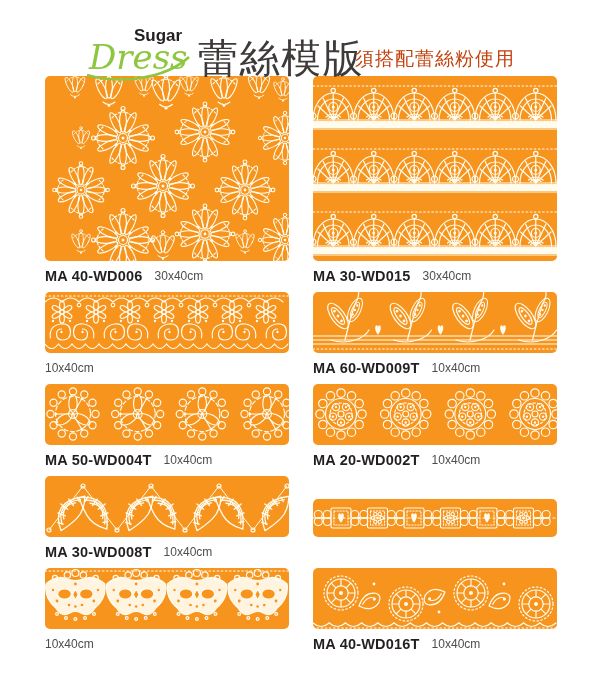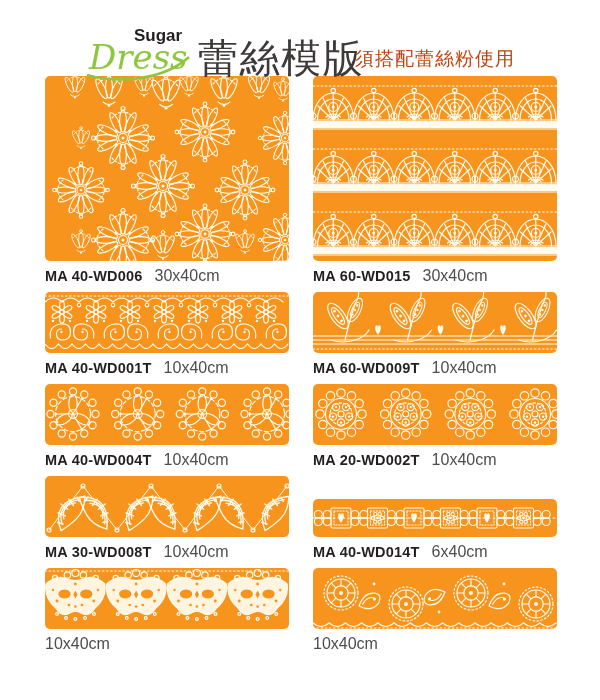--- a/index.html
+++ b/index.html
@@ -8,21 +8,21 @@
   .logo{position:absolute;left:84px;top:20px}
   .title{position:absolute;left:198px;top:31px;font-size:40px;color:#3E3A39;font-weight:400;letter-spacing:1.5px}
   .subtitle{position:absolute;left:355px;top:46px;font-size:19px;color:#c2410c;letter-spacing:1px}
   .grid{display:grid;grid-template-columns:244px 244px;column-gap:24px;padding-left:45px}
   .cell{display:flex;flex-direction:column}
   .parea{display:flex;align-items:flex-end}
   .h185{height:185px}.h61{height:61px}.h38{height:38px}
   .panel{width:244px;background:#F7941E;border-radius:5px;overflow:hidden}
   .label{display:flex;align-items:center;gap:12px;margin:7px 0 8px;line-height:16px}
   .code{font-size:14.5px;font-weight:bold;color:#231F20;letter-spacing:.2px}
-  .size{font-size:16px;color:#4D4D4D}
+  .size{font-size:12px;color:#4D4D4D}
   svg{display:block}
   .lace{stroke:#FFFCEE;fill:none;stroke-width:1.25;stroke-linecap:round;stroke-linejoin:round}
 </style>
 </head>
 <body>
 
 <div class="header">
   <svg class="logo" width="112" height="64" viewBox="0 0 112 64">
     <text x="50" y="21" font-size="17" font-weight="bold" fill="#231F20" font-family="Liberation Sans, sans-serif">Sugar</text>
     <text x="5" y="49" font-size="34" font-style="italic" fill="#8DC63F" font-family="DejaVu Serif, serif">Dress</text>
@@ -122,21 +122,21 @@
             <line x1="0" y1="-34" x2="244" y2="-34" stroke-dasharray="1.5 2.6"></line>
           </g>
         </defs>
         <use href="#band15" transform="translate(0,44)"></use>
         <use href="#band15" transform="translate(0,107)"></use>
         <use href="#band15" transform="translate(0,170)"></use>
       </svg>
     </div>
       </div>
     <div class="label">
-      <span class="code">MA 60-WD015</span>
+      <span class="code">MA 30-WD015</span>
       <span class="size">30x40cm</span>
     </div>
   </div>
 
   <div class="cell">
     <div class="parea h61">
         <div class="panel h61">
       <svg class="lace" width="244" height="61" viewBox="0 0 244 61" style="stroke-width:1.15">
         <defs>
           <g id="flw1">
@@ -229,21 +229,20 @@
               <use href="#arcDn1" transform="translate(175.5,52)"></use>
           <use href="#arcDn1" transform="translate(189,52)"></use>
               <use href="#arcDn1" transform="translate(202.5,52)"></use>
           <use href="#arcDn1" transform="translate(216,52)"></use>
               <use href="#arcDn1" transform="translate(229.5,52)"></use>
         </g>
       </svg>
     </div>
       </div>
     <div class="label">
-      <span class="code">MA 40-WD001T</span>
       <span class="size">10x40cm</span>
     </div>
   </div>
 
   <div class="cell">
     <div class="parea h61">
         <div class="panel h61">
       <svg class="lace" width="244" height="61" viewBox="0 0 244 61" style="stroke-width:1.2">
         <defs>
           <g id="wing9">
@@ -314,21 +313,21 @@
           </g>
         </defs>
         <use href="#med4" transform="translate(28,30)"></use>
         <use href="#med4" transform="translate(92.7,30)"></use>
         <use href="#med4" transform="translate(157.3,30)"></use>
         <use href="#med4" transform="translate(222,30)"></use>
       </svg>
     </div>
       </div>
     <div class="label">
-      <span class="code">MA 40-WD004T</span>
+      <span class="code">MA 50-WD004T</span>
       <span class="size">10x40cm</span>
     </div>
   </div>
 
   <div class="cell">
     <div class="parea h61">
         <div class="panel h61">
       <svg class="lace" width="244" height="61" viewBox="0 0 244 61" style="stroke-width:1.15">
         <defs>
           <g id="doi2">
@@ -448,24 +447,20 @@
         <use href="#bow14" transform="translate(119.2,19)"></use>
         <use href="#sqF" transform="translate(137.5,19)"></use>
         <use href="#bow14" transform="translate(155.7,19)"></use>
         <use href="#sqH" transform="translate(174,19)"></use>
         <use href="#bow14" transform="translate(192.2,19)"></use>
         <use href="#sqF" transform="translate(210.5,19)"></use>
         <use href="#bow14" transform="translate(228.7,19)"></use>
       </svg>
     </div>
       </div>
-    <div class="label">
-      <span class="code">MA 40-WD014T</span>
-      <span class="size">6x40cm</span>
-    </div>
   </div>
 
   <div class="cell">
     <div class="parea h61">
         <div class="panel h61">
       <svg class="lace" width="244" height="61" viewBox="0 0 244 61" style="stroke-width:1.2">
         <defs>
           <g id="mask13">
             <circle cx="10" cy="10" r="2.6"></circle>
                 <circle cx="22.4" cy="7" r="3.2"></circle>
@@ -550,17 +545,18 @@
               <use href="#arc16" transform="translate(178.2,55)"></use>
           <use href="#arc16" transform="translate(194.4,55)"></use>
               <use href="#arc16" transform="translate(210.6,55)"></use>
           <use href="#arc16" transform="translate(226.8,55)"></use>
         </g>
         <line x1="0" y1="60" x2="244" y2="60" stroke-dasharray="1.5 2.6"></line>
       </svg>
     </div>
       </div>
     <div class="label">
+      <span class="code">MA 40-WD016T</span>
       <span class="size">10x40cm</span>
     </div>
   </div>
 
 </div>
 
 </body></html>

